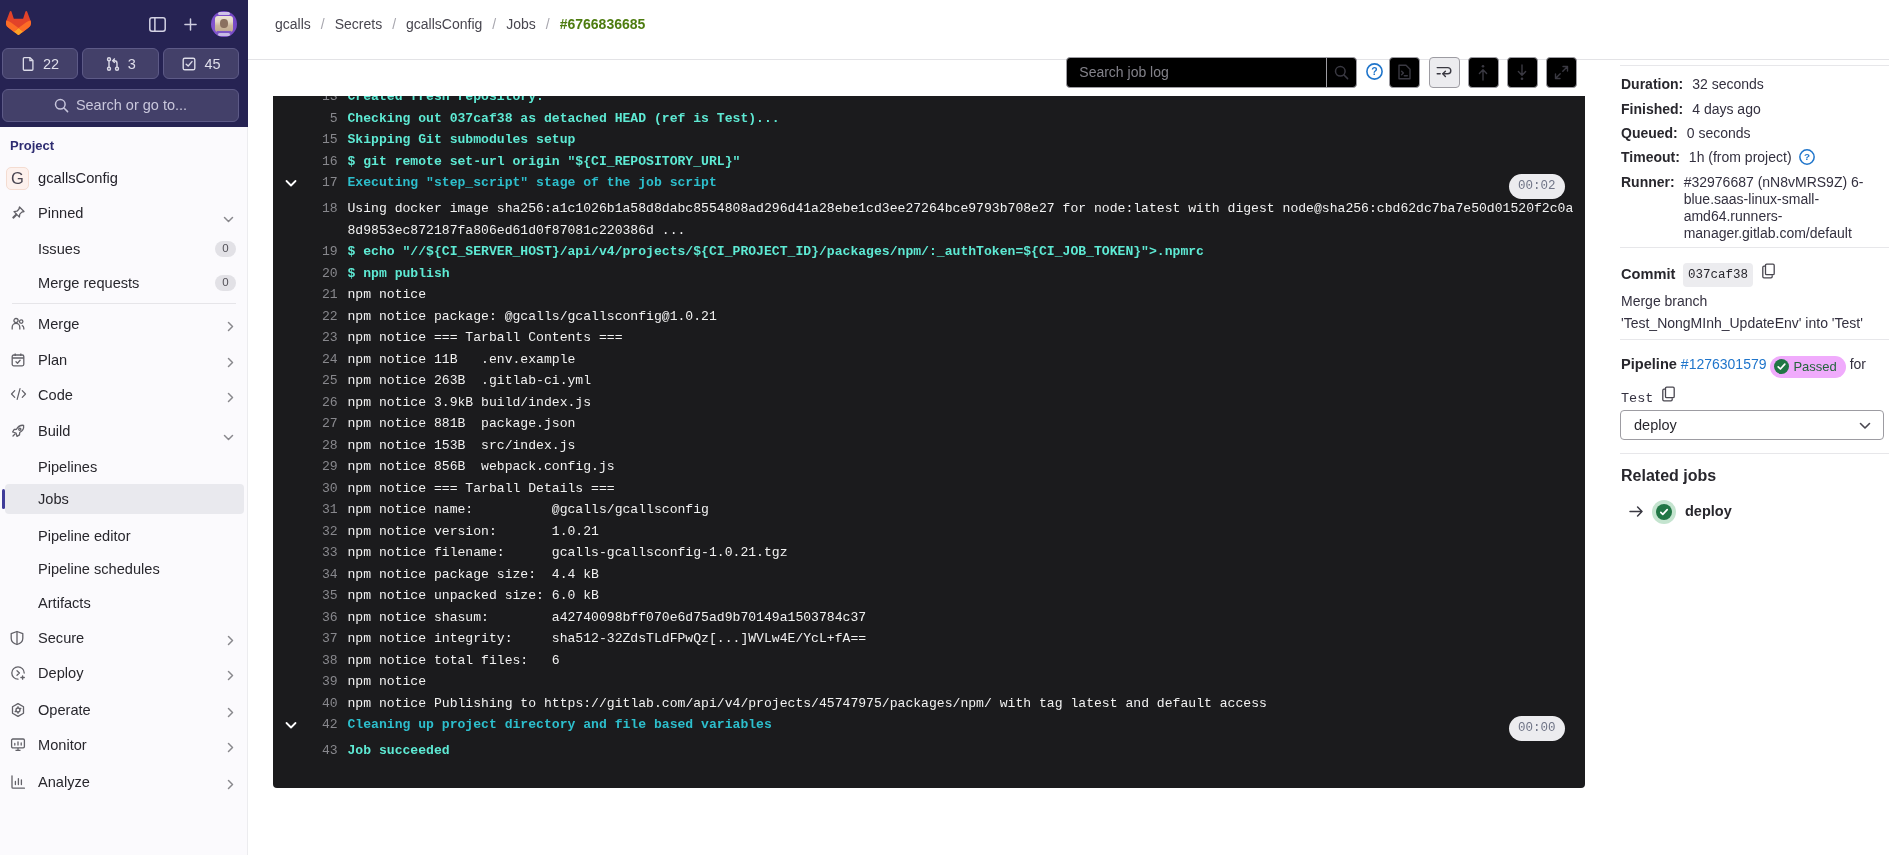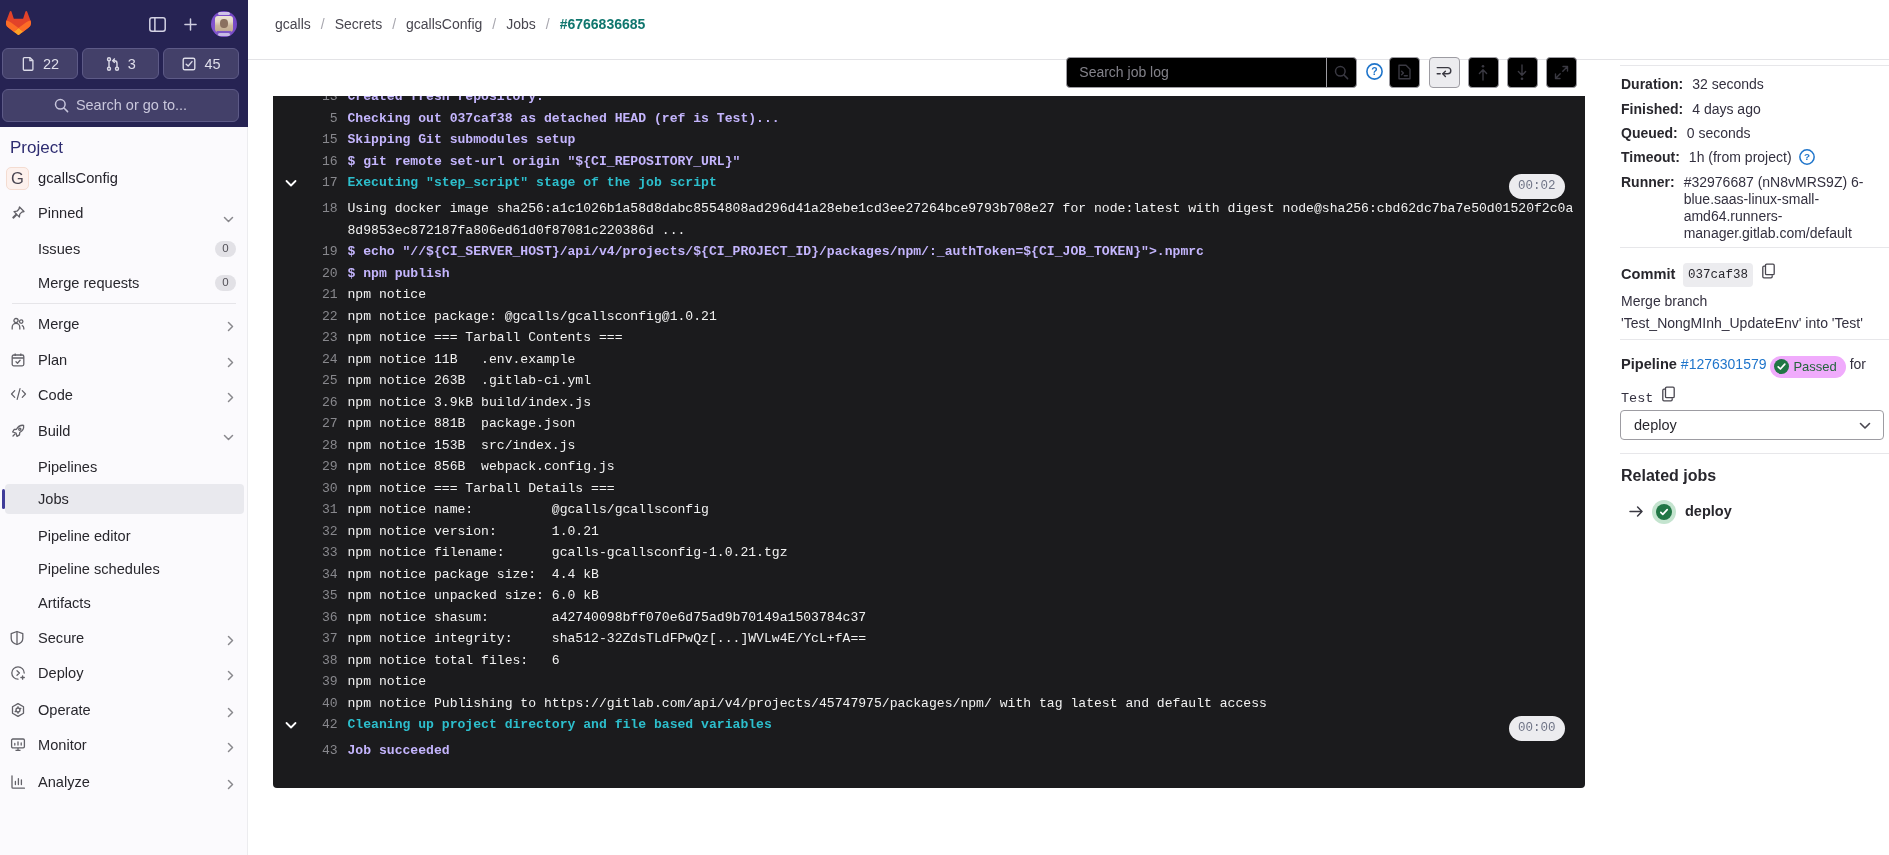--- a/index.html
+++ b/index.html
@@ -20,34 +20,34 @@
 .navrow .ric { position:absolute; right:14px; top:11px; }
 .navrow .icn { position:absolute; left:10px; top:8px; }
 .pill0 { position:absolute; right:12px; top:8.5px; width:21px; height:15.5px; border-radius:8px;
   background:#e2e1e6; color:#535158; font-size:11.5px; text-align:center; line-height:15.5px; }
 
 #crumbbar { position:absolute; left:248px; top:0; width:1641px; height:60px; background:#fff;
   border-bottom:1px solid #e3e3e6;text-align:right; }
 #crumbs { position:absolute; left:27px; top:0; height:47px; display:flex; align-items:center;
   gap:10px; font-size:14px; color:#48464f; }
 #crumbs .sep { color:#a7a6ae; }
-#crumbs b { color:#0f766e; }
+#crumbs b { color:#4d7c0f; }
 
 .ctl { position:absolute; top:56.5px; height:31px; background:#000000;
   border:1px solid #9d9ca2; border-radius:4px; }
 .ctlbtn { width:31px; display:flex; align-items:center; justify-content:center; }
 
 #log { position:absolute; left:273px; top:96.4px; width:1311.5px; height:691.6px;
   background:#1b1b1d; border-radius:0 0 4px 4px; overflow:hidden;
   font-family:"Liberation Mono", monospace; font-size:13.1px; color:#f2f2f2; }
 #loginner { margin-top:-10px; }
 .ll { position:relative; line-height:21.5px; padding-left:74.5px; white-space:pre; }
 .ll .n { position:absolute; left:0; top:0; width:64.6px; text-align:right; color:#88888d;
   font-weight:400; }
-.lg { color:#c4b5fd; font-weight:700; }
+.lg { color:#5eead4; font-weight:700; }
 .lc { color:#2dbfcd; font-weight:700; }
 .sect { margin-bottom:4.5px; }
 .chev { position:absolute; left:11px; top:4px; }
 .durbadge { position:absolute; right:20px; top:1.5px; height:25px; border-radius:12.5px;
   background:#ececef; color:#707587; font-size:12.5px; line-height:25px; padding:0 9px;
   font-weight:400; }
 
 #rside { position:absolute; left:1620px; top:48px; width:249px; font-size:14px; color:#33303f; }
 .rdiv { position:absolute; left:0; width:269px; border-top:1px solid #e7e7ea; }
 .rlab { font-weight:700; color:#28272d; }
@@ -60,21 +60,21 @@
 .passed { display:inline-flex; align-items:center; gap:4px; background:#f0abfc;
   border-radius:11px; height:22px; padding:0 9px 0 4px; color:#24663b; font-size:13px;
   vertical-align:-5px; }
 #deploysel { position:absolute; left:0px; top:361.7px; width:263.6px; height:30.7px;
   border:1px solid #9d9ca2; border-radius:4px; background:#fff; font-size:14.5px;
   color:#28272d; line-height:28.7px; padding-left:13px; }
 </style>
 </head>
 <body>
 <div id="sidebar">
-    <div style="position:absolute;left:10px;top:138px;font-size:17px;font-weight:400;color:#2e2c71;">Project</div>
+    <div style="position:absolute;left:10px;top:138px;font-size:13px;font-weight:700;color:#2e2c71;">Project</div>
 <div style="position:absolute;left:6px;top:167px;width:23px;height:23px;background:#fdf1ed;border:1px solid #f4dcd1;border-radius:5px;color:#494551;font-size:16.5px;text-align:center;line-height:21px;">G</div>
 <div style="position:absolute;left:38px;top:170px;font-size:14.7px;color:#24222b;">gcallsConfig</div>
 <div style="position:absolute;left:12px;top:302.9px;width:224px;border-top:1px solid #e6e5e9;"></div>
 <div class="navrow" style="top:196.6px">
       <span class="icn"><svg width="16" height="16" viewBox="0 0 16 16" fill="none" stroke="#626168" stroke-width="1.3">
           <path d="M9.5 2 14 6.5l-2.2.6-2 2L9.4 12 7 9.6l-3.5 3.5-.6-.6L6.4 9 4 6.6l2.9-.4 2-2z" stroke-linejoin="round"></path>
         </svg></span>
       <span class="txt">Pinned</span>
       <span class="ric" style="top:13px;"><svg width="11" height="7" viewBox="0 0 11 7" fill="none" stroke="#89888d" stroke-width="1.5" stroke-linecap="round" stroke-linejoin="round">
           <path d="M1.5 1.5 5.5 5.5 9.5 1.5"></path>

